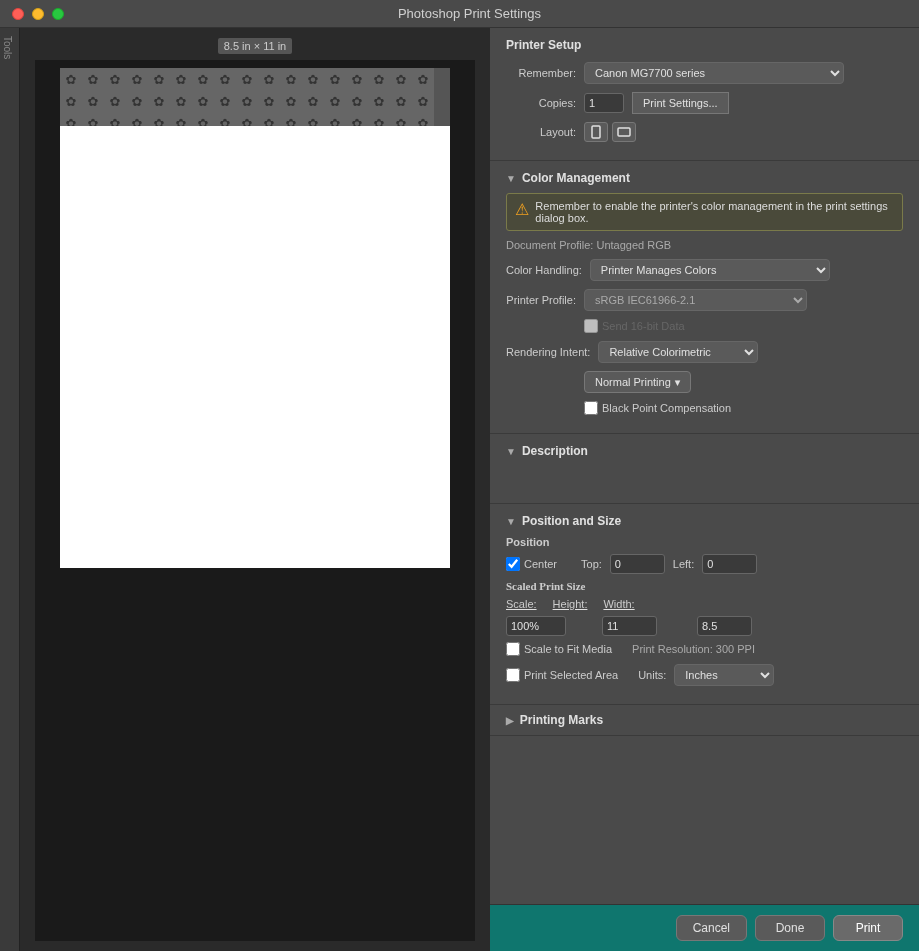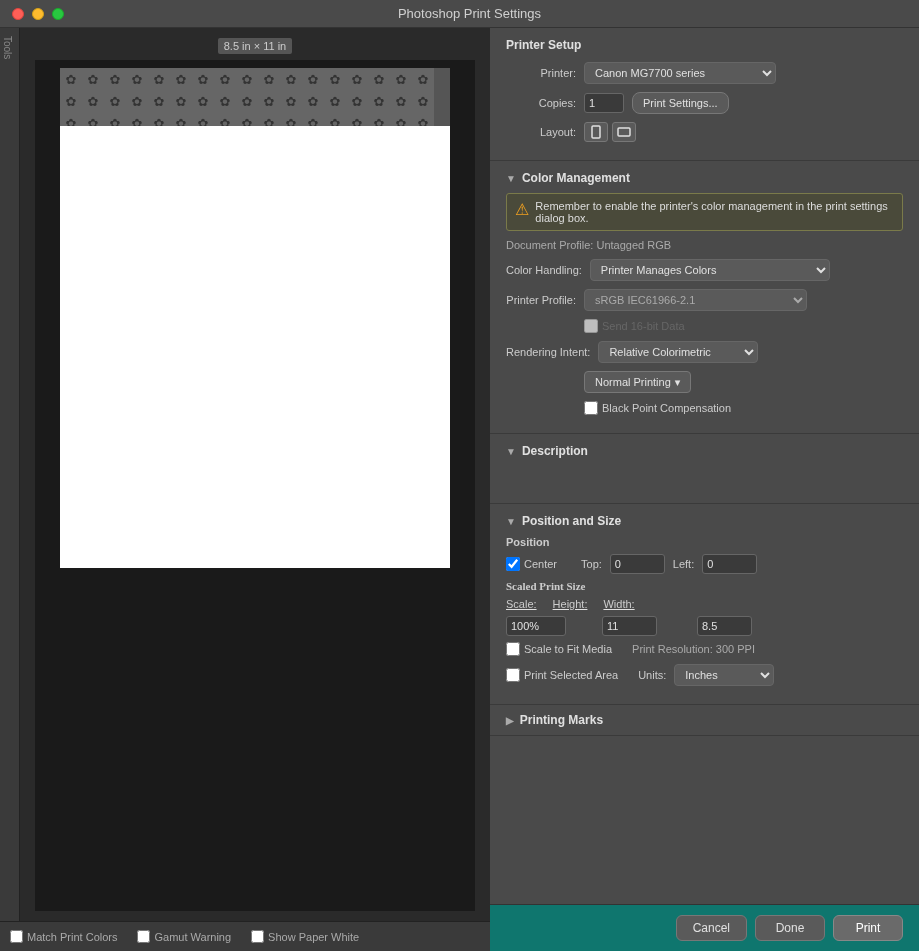--- a/index.html
+++ b/index.html
@@ -218,34 +218,34 @@
       color: #e0e0e0;
       border: 1px solid #666;
       border-radius: 3px;
       padding: 2px 4px;
       font-size: 11px;
       height: 20px;
       outline: none;
     }
 
     .printer-select {
-      width: 192px;
+      width: 260px;
     }
 
     .copies-input {
       width: 40px;
       background: #6a8fb0;
       color: white;
     }
 
     .print-settings-btn {
       background: #5a5a5a;
       color: #e0e0e0;
       border: 1px solid #777;
-      border-radius: 8px;
+      border-radius: 0;
       padding: 2px 10px;
       font-size: 11px;
       height: 22px;
       cursor: pointer;
     }
 
     .layout-icons {
       display: flex;
       gap: 4px;
     }
@@ -529,43 +529,29 @@
                 <span style="display:inline-flex;width:22px;height:22px;align-items:center;justify-content:center;color:#333;font-size:13px;background:#666;">✿</span>
                 <span style="display:inline-flex;width:22px;height:22px;align-items:center;justify-content:center;color:#333;font-size:13px;background:#666;">✿</span>
                 <span style="display:inline-flex;width:22px;height:22px;align-items:center;justify-content:center;color:#333;font-size:13px;background:#666;">✿</span>
                 <span style="display:inline-flex;width:22px;height:22px;align-items:center;justify-content:center;color:#333;font-size:13px;background:#666;">✿</span>
               </div>
           </div>
         </div>
       </div>
     </div>
 
-    <div class="bottom-bar">
-      <label class="checkbox-item">
-        <input type="checkbox" style="">
-        <span>Match Print Colors</span>
-      </label>
-      <label class="checkbox-item">
-        <input type="checkbox" style="">
-        <span>Gamut Warning</span>
-      </label>
-      <label class="checkbox-item">
-        <input type="checkbox" style="">
-        <span>Show Paper White</span>
-      </label>
-    </div>
   </div>
 
   <div class="right-panel">
 
     <div class="section">
       <div class="section-title">Printer Setup</div>
 
       <div class="form-row">
-        <span class="form-label">Printer:</span>
+        <span class="form-label">Remember:</span>
         <select class="printer-select">
           <option>Canon MG7700 series</option>
         </select>
       </div>
 
       <div class="form-row">
         <span class="form-label">Copies:</span>
         <input type="text" class="copies-input" value="1" style="">
         <button class="print-settings-btn">Print Settings...</button>
       </div>

